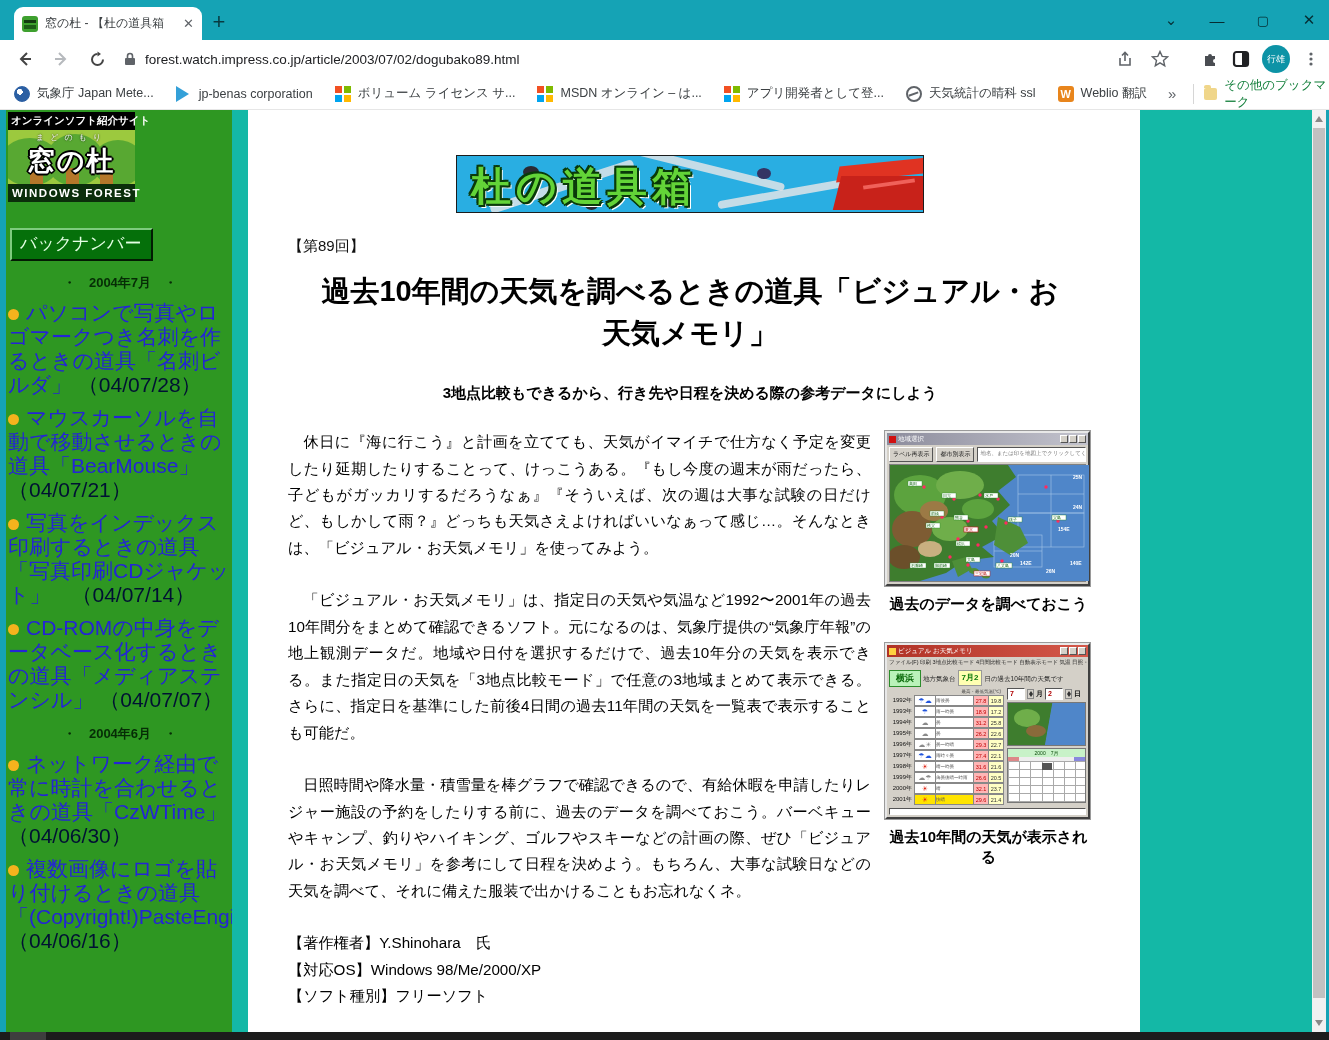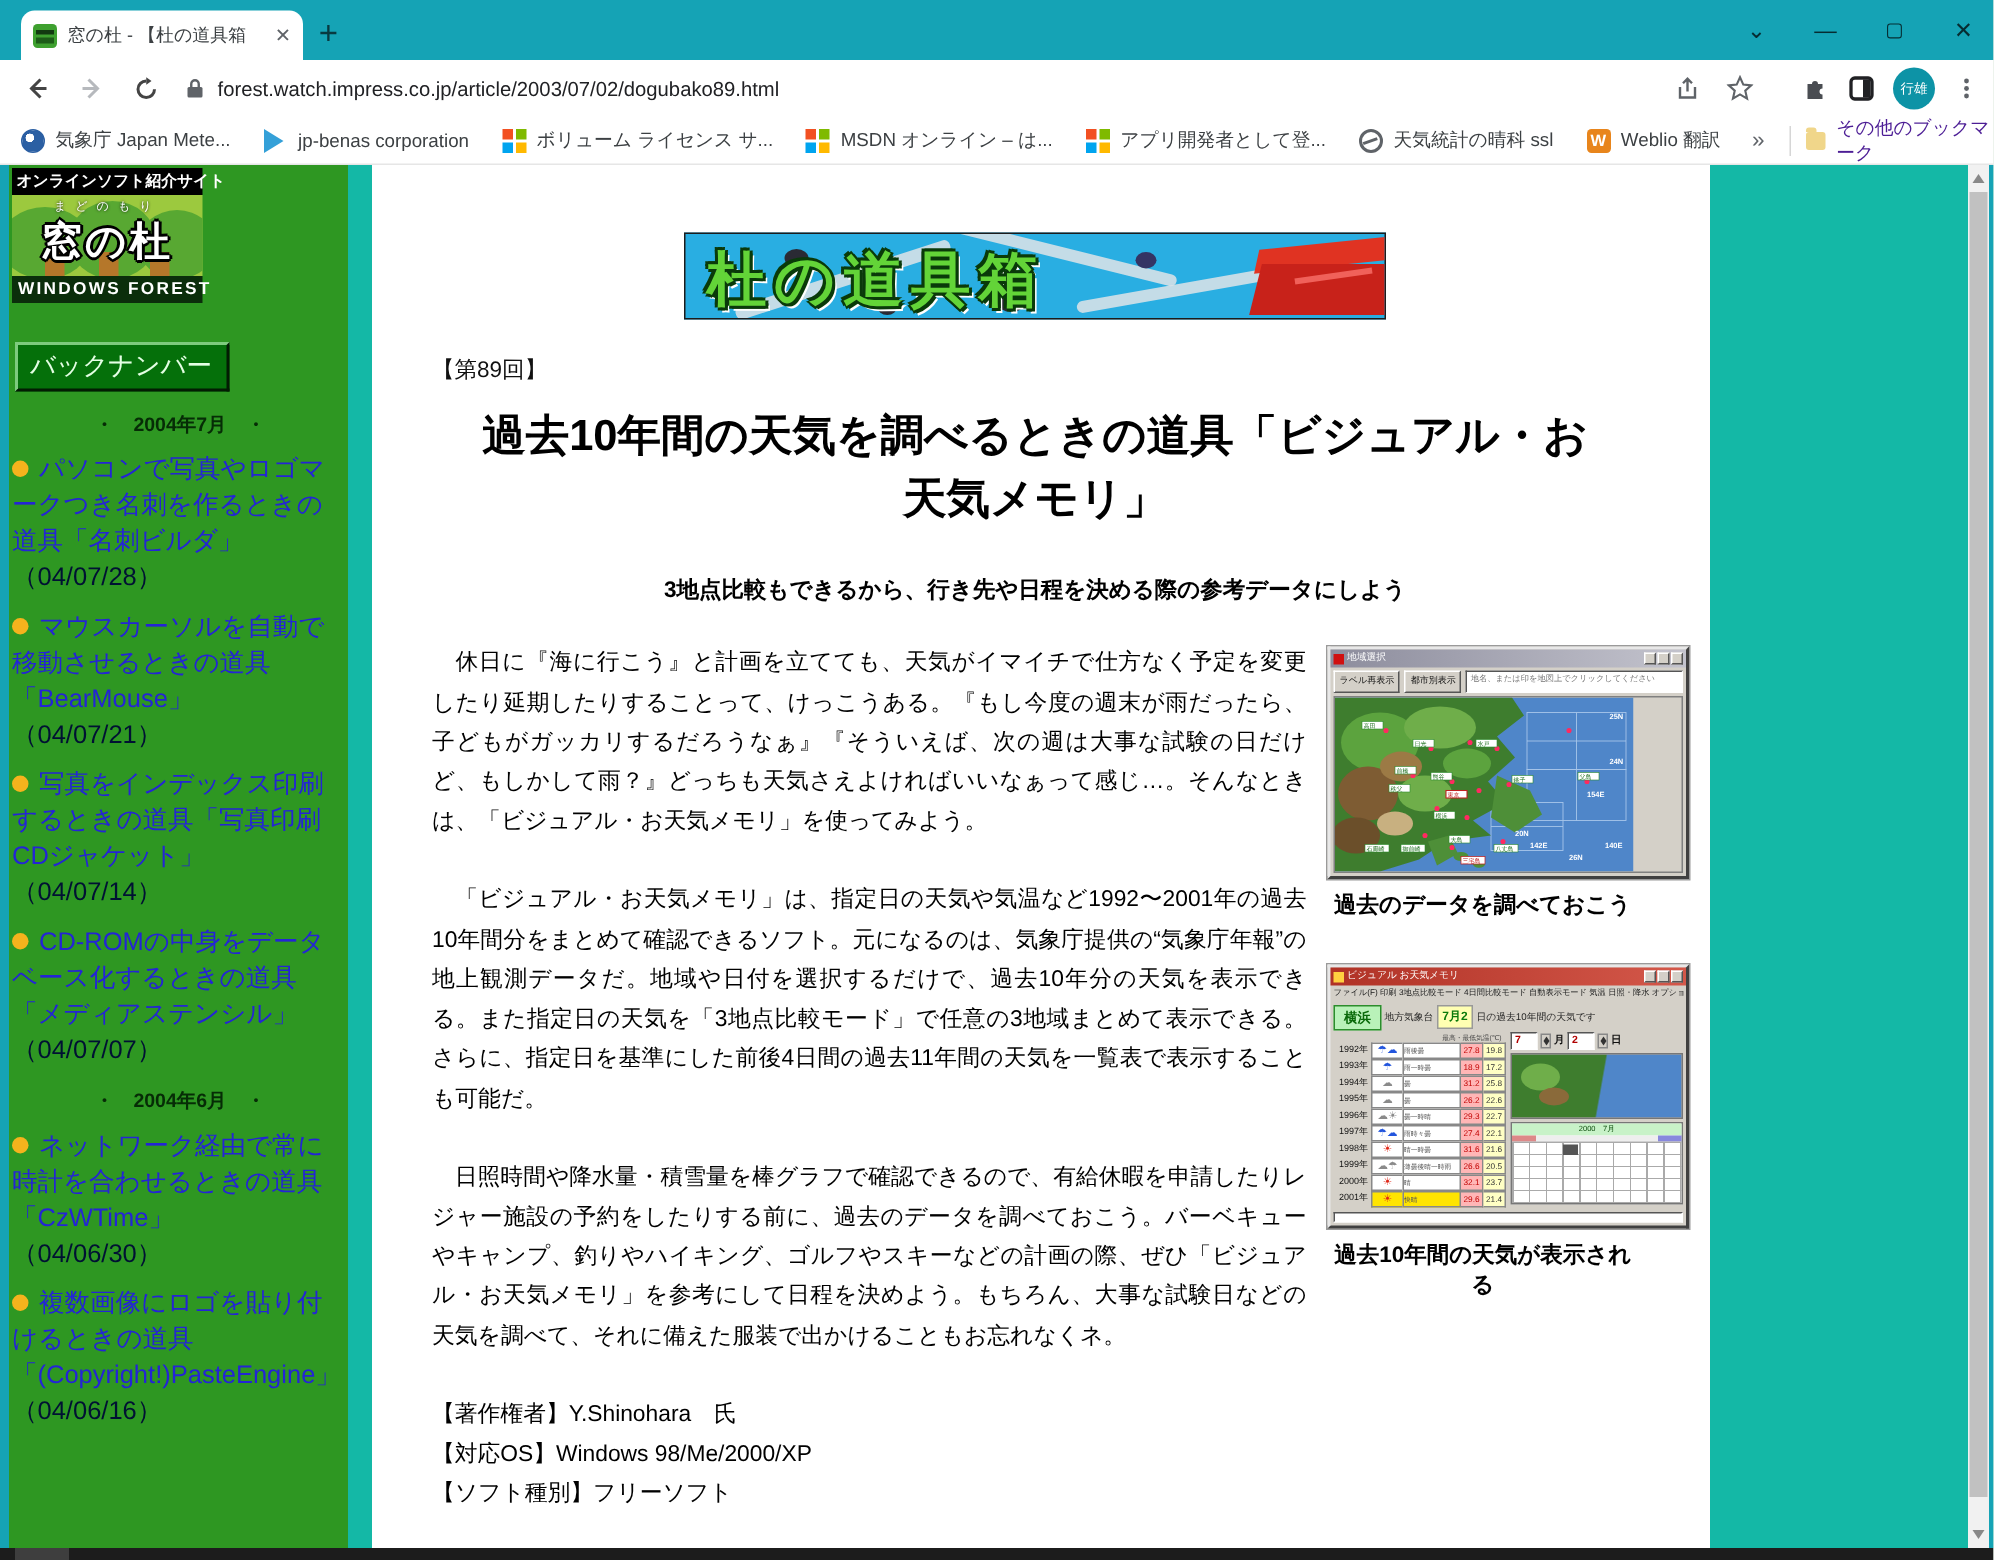--- a/index.html
+++ b/index.html
@@ -38,21 +38,21 @@
   .ic-jma { border-radius:50%; background:radial-gradient(circle at 35% 35%, #fff 0 22%, #2b5fa3 23%); border:1px solid #2b5fa3; }
   .ic-play { width:0; height:0; border-left:13px solid #34a0d8; border-top:8px solid transparent; border-bottom:8px solid transparent; }
   .ms { display:grid; grid-template-columns:7px 7px; grid-template-rows:7px 7px; gap:2px; }
   .ms i { display:block; } .ms i:nth-child(1){background:#f25022;} .ms i:nth-child(2){background:#7fba00;}
   .ms i:nth-child(3){background:#00a4ef;} .ms i:nth-child(4){background:#ffb900;}
   .ic-globe { border-radius:50%; background:#fff; border:2px solid #5f6368; }
   .ic-globe:before { content:""; position:absolute; left:1px; top:5px; width:10px; height:3px; border-top:2px solid #5f6368; transform:rotate(-20deg); }
   .ic-weblio { background:#e8851c; border-radius:3px; color:#fff; font-size:11px; font-weight:bold; text-align:center; line-height:16px; }
   .bm-over { position:absolute; left:1168px; color:#5f6368; font-size:15px; }
   .bm-sep { position:absolute; left:1193px; top:6px; width:1px; height:20px; background:#d6d6d6; }
-  .bm-other { position:absolute; left:1204px; display:flex; align-items:center; gap:7px; font-size:12.5px; color:#4c1d95; }
+  .bm-other { position:absolute; left:1204px; display:flex; align-items:center; gap:7px; font-size:12.5px; color:#15803d; }
   .ic-folder { width:16px; height:12px; background:#f0d68a; border-radius:2px; position:relative; }
   .ic-folder:before { content:""; position:absolute; left:0; top:-3px; width:7px; height:3px; background:#f0d68a; border-radius:2px 2px 0 0; }
 
   
   .page { position:absolute; left:0; top:110px; width:1329px; height:922px; background:#14b8a6; overflow:hidden; }
   .edge-l { position:absolute; left:0; top:0; width:6px; height:922px; background:#15a3b5; }
   .edge-r { position:absolute; right:0; top:0; width:3px; height:922px; background:#15a3b5; }
 
   .sidebar { position:absolute; left:6px; top:0; width:226px; height:922px; background:#2e9722; overflow:hidden; padding:2px 0 0 2px; }
   .logo { width:127px; }
@@ -63,21 +63,21 @@
   .logo-title { position:absolute; left:0; right:0; top:13px; text-align:center; font-weight:bold; font-size:27px;
                 color:#fff; letter-spacing:2px;
                 text-shadow:-2px 0 #000,2px 0 #000,0 -2px #000,0 2px #000,-1px -1px #000,1px 1px #000,-1px 1px #000,1px -1px #000; }
   .logo-kana { position:absolute; left:0; right:0; top:2px; text-align:center; font-size:8px; color:#fff; letter-spacing:6px;
                text-shadow:0 0 2px #000; }
   .logo-bot { background:#0b2e0b; color:#fff; font-weight:bold; font-size:11.5px; padding:3px 4px; letter-spacing:1.5px; white-space:nowrap; }
 
   .backnum { display:inline-block; margin:26px 0 0 2px; background:#05700a; color:#e4ffe4; font-size:17px;
              padding:2px 10px 4px 8px; border:2px solid; border-color:#7ecb7e #031c03 #031c03 #7ecb7e; }
   .month { text-align:center; color:#062c06; font-weight:bold; font-size:13px; margin:13px 0 4px; }
-  .snav { font-size:17px; line-height:24px; margin:9px 2px 9px 0; color:#001133; }
+  .snav { font-size:21px; line-height:24px; margin:9px 2px 9px 0; color:#001133; }
   .snav .bullet { display:inline-block; width:11px; height:11px; border-radius:50%; background:#f5b31d; margin-right:7px; }
   .snav a { color:#2424d6; text-decoration:none; }
   .snav .dt { color:#001133; }
 
   .vscroll { position:absolute; right:3px; top:0; width:14px; height:922px; background:#f1f1f1; }
   .vthumb { position:absolute; left:1px; top:18px; width:12px; height:870px; background:#c1c1c1; }
   .varr { position:absolute; left:3px; width:0; height:0; }
   .varr.up { top:6px; border-left:4px solid transparent; border-right:4px solid transparent; border-bottom:6px solid #888; }
   .varr.dn { bottom:6px; border-left:4px solid transparent; border-right:4px solid transparent; border-top:6px solid #888; }
 
@@ -100,21 +100,21 @@
   .a-title { text-align:center; font-weight:bold; font-size:29px; line-height:1.45; color:#000; margin:14px 26px 0; }
   .a-sub { text-align:center; font-weight:bold; font-size:15px; color:#000; margin:30px 0 0; }
   .a-date { text-align:right; font-size:15px; margin:22px 6px 0 0; }
   .body { margin-top:26px; font-size:15.2px; line-height:1.74; color:#000; text-align:justify; }
   .body p { margin:0 0 26px; }
   .floatbox { float:right; width:207px; margin:2px 0 4px 14px; }
   .cap { font-weight:bold; font-size:15px; text-align:center; margin:8px 0 30px; line-height:1.3; }
   .specs div { font-size:15.2px; line-height:1.73; }
 
   
-  .shot { width:241px; background:#d4d0c8; border:2px solid; border-color:#e8e8e8 #404040 #404040 #e8e8e8; box-shadow:0 0 0 1px #9a9a9a; }
+  .shot { width:205px; background:#d4d0c8; border:2px solid; border-color:#e8e8e8 #404040 #404040 #e8e8e8; box-shadow:0 0 0 1px #9a9a9a; }
   .mtb { height:12px; display:flex; align-items:center; padding:0 2px; gap:2px; }
   .mtb-gray { background:linear-gradient(90deg,#8d8d9d,#c3c3cd); }
   .mtb-red { background:linear-gradient(90deg,#b03226,#d4584a); }
   .mtb .mic { width:7px; height:7px; flex:0 0 7px; }
   .mtb .mtitle { font-size:6.5px; color:#fff; white-space:nowrap; overflow:hidden; flex:1; text-align:left; }
   .mbtns { display:flex; gap:1px; }
   .mbtns i { width:8px; height:8px; background:#d4d0c8; border:1px solid; border-color:#fff #555 #555 #fff; display:block; }
   .mtools { display:flex; gap:3px; padding:2px; }
   .mbtn { font-size:6px; color:#111; background:#d4d0c8; border:1px solid; border-color:#fff #555 #555 #fff; padding:1px 3px; white-space:nowrap; }
   .mfield { flex:1; background:#fff; border:1px solid; border-color:#555 #fff #fff #555; font-size:5.5px; color:#777; padding:1px 2px;

